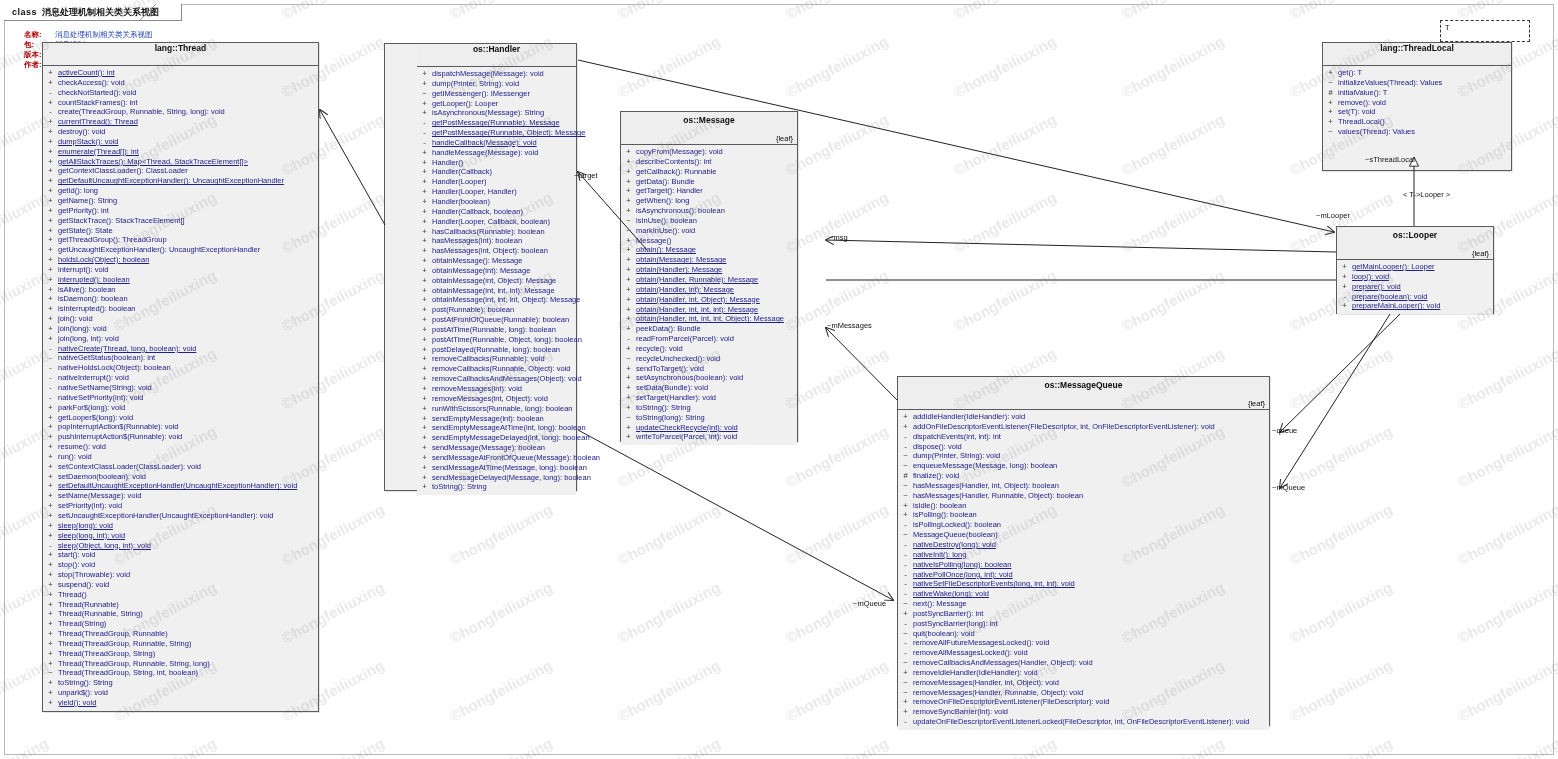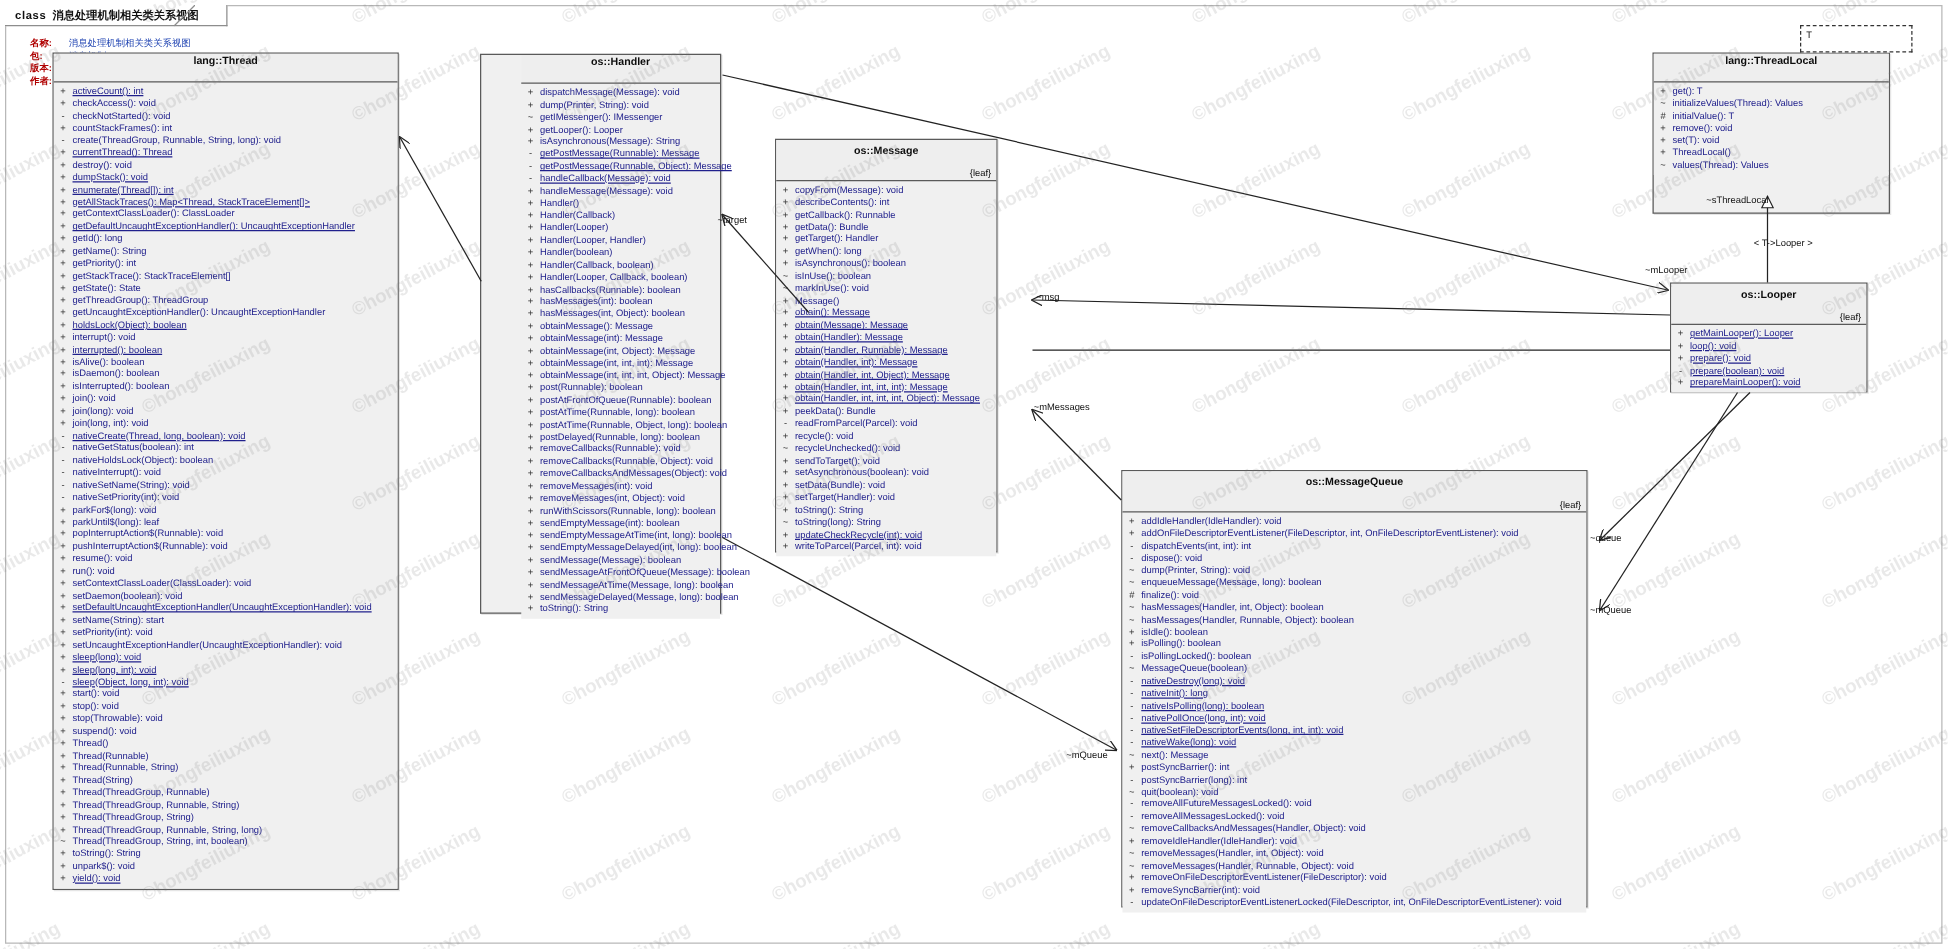--- a/index.html
+++ b/index.html
@@ -449,21 +449,21 @@
       <div class="mem">
         <span class="vis">-</span>
         <span class="sig">nativeSetPriority(int): void</span>
       </div>
       <div class="mem">
         <span class="vis">+</span>
         <span class="sig">parkFor$(long): void</span>
       </div>
       <div class="mem">
         <span class="vis">+</span>
-        <span class="sig">parkUntil$(long): leaf</span>
+        <span class="sig">getLooper$(long): void</span>
       </div>
       <div class="mem">
         <span class="vis">+</span>
         <span class="sig">popInterruptAction$(Runnable): void</span>
       </div>
       <div class="mem">
         <span class="vis">+</span>
         <span class="sig">pushInterruptAction$(Runnable): void</span>
       </div>
       <div class="mem">
@@ -481,21 +481,21 @@
       <div class="mem">
         <span class="vis">+</span>
         <span class="sig">setDaemon(boolean): void</span>
       </div>
       <div class="mem st">
         <span class="vis">+</span>
         <span class="sig">setDefaultUncaughtExceptionHandler(UncaughtExceptionHandler): void</span>
       </div>
       <div class="mem">
         <span class="vis">+</span>
-        <span class="sig">setName(String): start</span>
+        <span class="sig">setName(Message): void</span>
       </div>
       <div class="mem">
         <span class="vis">+</span>
         <span class="sig">setPriority(int): void</span>
       </div>
       <div class="mem">
         <span class="vis">+</span>
         <span class="sig">setUncaughtExceptionHandler(UncaughtExceptionHandler): void</span>
       </div>
       <div class="mem st">

